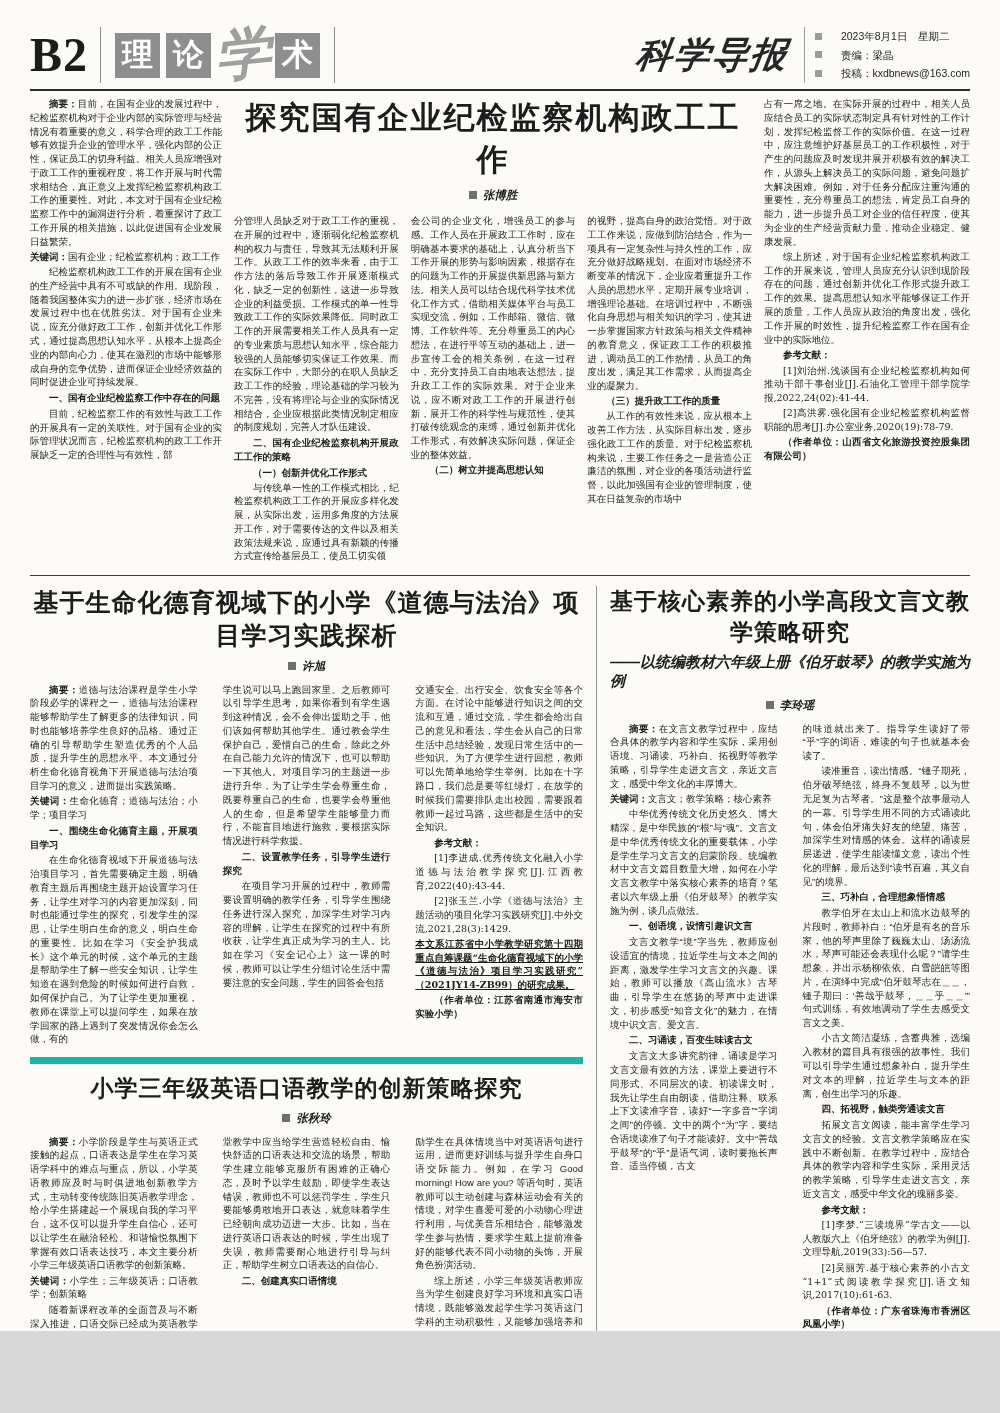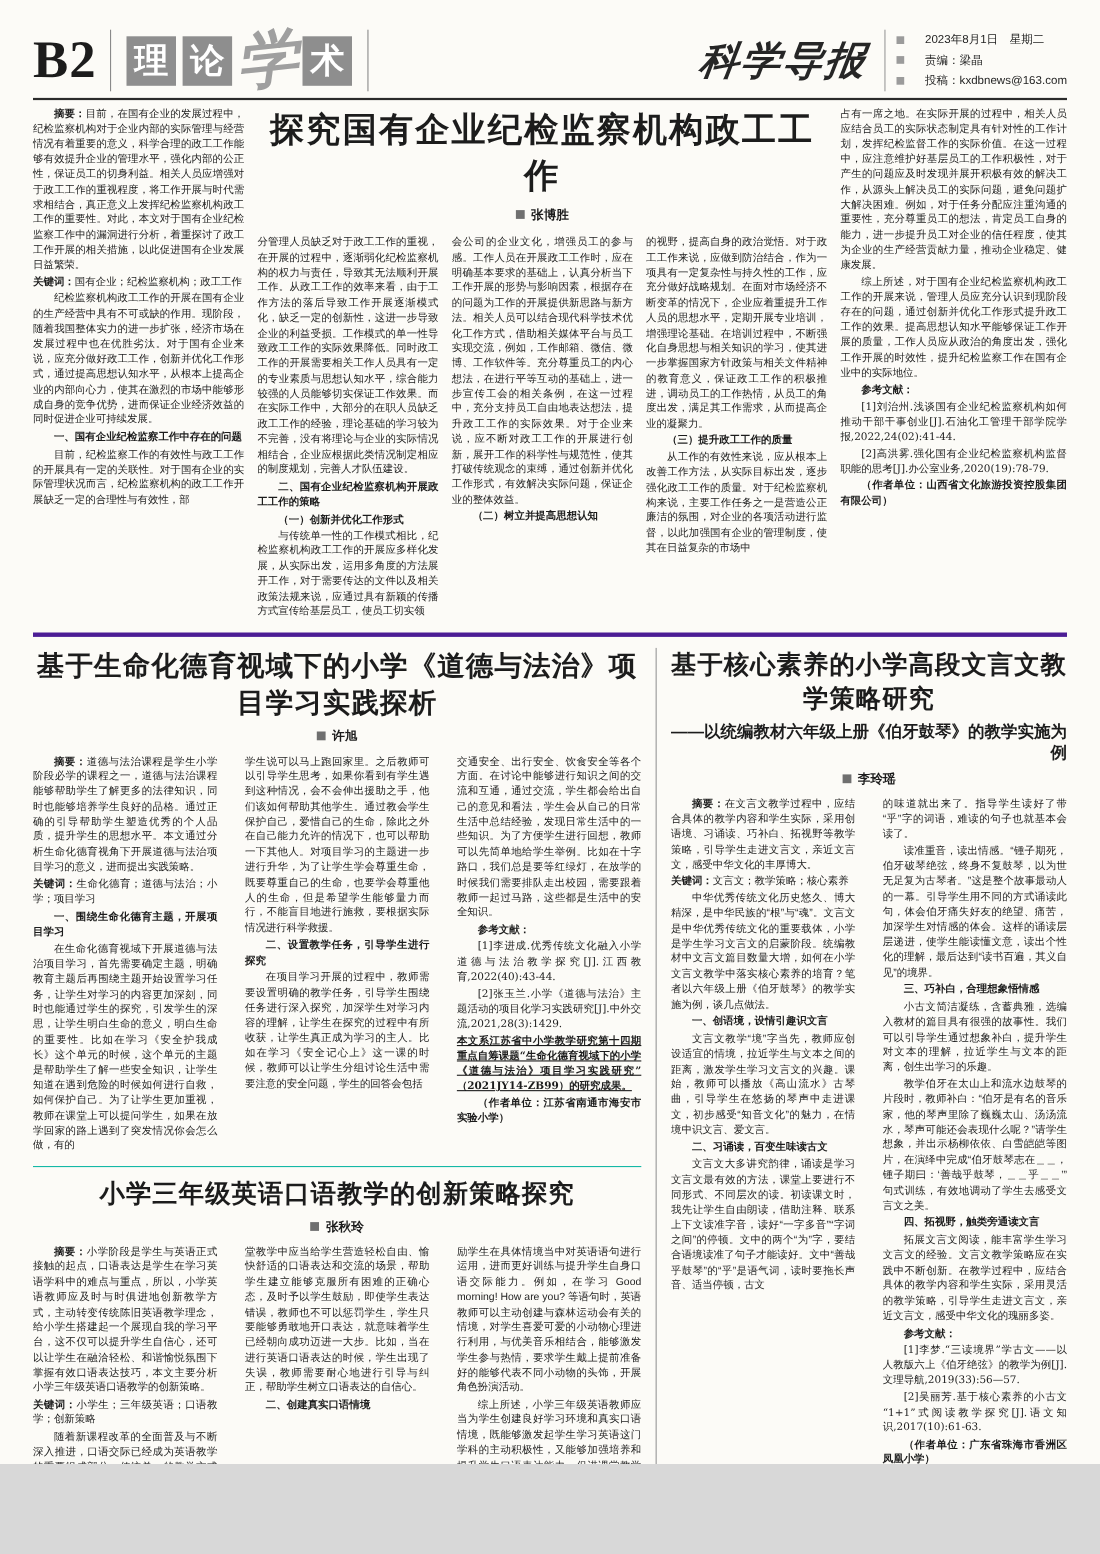--- a/index.html
+++ b/index.html
@@ -38,42 +38,42 @@
   .abs { text-indent:2em; }
   .kw  { }
   .h   { font-weight:bold; text-indent:2em; margin:2px 0; }
   .h2  { font-weight:bold; text-indent:2em; margin:1px 0; }
   .refh{ font-weight:bold; text-indent:2em; margin-top:2px; }
   .ref { text-indent:2em; }
   .fund{ font-weight:bold;text-decoration:underline; }
   .au  { font-weight:bold; text-indent:2em; }
   .blk b { font-family:"Liberation Sans", sans-serif; }
 
-  .byline { text-align:center; font-size:11.5px; font-weight:bold; margin:7px 0 9px; }
+  .byline { text-align:center; font-size:11.5px; font-weight:bold; margin:7px 0 9px;font-style:italic; }
   .byline .sq { background:#6f6f6f; margin-right:6px; width:8px; height:8px; }
 
   .t1 { font-size:31px; font-weight:bold; text-align:center; letter-spacing:2px; }
   .t2 { font-size:25px; font-weight:bold; text-align:center; letter-spacing:1px; }
   .t3 { font-size:23px; font-weight:bold; text-align:center; letter-spacing:1px; }
-  .subT { font-size:15px; font-weight:bold; text-align:right; margin-top:5px; }
-
-  
-  #a1 { padding:6px 0 10px; border-bottom:4px solid #4c1d95; }
+  .subT { font-size:15px; font-weight:bold; text-align:left; margin-top:5px;font-style:italic; }
+
+  
+  #a1 { padding:6px 0 10px; border-bottom:1px solid #4c1d95; }
   .a1-grid { display:flex; gap:12px; }
   .a1-colA { width:192px; flex:none; }
   .a1-mid  { flex:1; display:flex; flex-direction:column; }
   .a1-mid-cols { display:flex; gap:12px; margin-top:2px; flex:1; }
   .a1-mid-cols .col { flex:1; }
   .a1-colE { width:206px; flex:none; }
 
   
   .band { display:flex; margin-top:10px; }
   .left-rgn  { width:566px; flex:none; padding-right:13px; }
   .right-rgn { flex:1; border-left:1px solid #979797; padding-left:13px; }
-  .art-block { padding-bottom:9px; margin-bottom:9px; border-bottom:1px solid #14b8a6; }
+  .art-block { padding-bottom:9px; margin-bottom:9px; border-bottom:7px solid #14b8a6; }
   .art-block.last { border-bottom:none; margin-bottom:0; }
   .cols { display:flex; gap:25px; margin-top:3px; }
   .cols .col { flex:1; }
   #a3 { min-height:538px; }
   #a2 .cols, #a4 .cols, #a5 .cols { }
 </style>
 </head>
 <body>
 
 <div class="sheet">
@@ -224,22 +224,22 @@
               <div class="blk p">中华优秀传统文化历史悠久、博大精深，是中华民族的“根”与“魂”。文言文是中华优秀传统文化的重要载体，小学是学生学习文言文的启蒙阶段。统编教材中文言文篇目数量大增，如何在小学文言文教学中落实核心素养的培育？笔者以六年级上册《伯牙鼓琴》的教学实施为例，谈几点做法。</div>
               <div class="blk h">一、创语境，设情引趣识文言</div>
               <div class="blk p">文言文教学“境”字当先，教师应创设适宜的情境，拉近学生与文本之间的距离，激发学生学习文言文的兴趣。课始，教师可以播放《高山流水》古琴曲，引导学生在悠扬的琴声中走进课文，初步感受“知音文化”的魅力，在情境中识文言、爱文言。</div>
               <div class="blk h">二、习诵读，百变生味读古文</div>
               <div class="blk p">文言文大多讲究韵律，诵读是学习文言文最有效的方法，课堂上要进行不同形式、不同层次的读。初读课文时，我先让学生自由朗读，借助注释、联系上下文读准字音，读好“一字多音”“字词之间”的停顿。文中的两个“为”字，要结合语境读准了句子才能读好。文中“善哉乎鼓琴”的“乎”是语气词，读时要拖长声音、适当停顿，古文</div>
             </div>
           <div class="col">
               <div class="blk pc">的味道就出来了。指导学生读好了带“乎”字的词语，难读的句子也就基本会读了。</div>
               <div class="blk p">读准重音，读出情感。“锺子期死，伯牙破琴绝弦，终身不复鼓琴，以为世无足复为古琴者。”这是整个故事最动人的一幕。引导学生用不同的方式诵读此句，体会伯牙痛失好友的绝望、痛苦，加深学生对情感的体会。这样的诵读层层递进，使学生能读懂文意，读出个性化的理解，最后达到“读书百遍，其义自见”的境界。</div>
               <div class="blk h">三、巧补白，合理想象悟情感</div>
+              <div class="blk p">教学伯牙在太山上和流水边鼓琴的片段时，教师补白：“伯牙是有名的音乐家，他的琴声里除了巍巍太山、汤汤流水，琴声可能还会表现什么呢？”请学生想象，并出示杨柳依依、白雪皑皑等图片，在演绎中完成“伯牙鼓琴志在＿＿，锺子期曰：‘善哉乎鼓琴，＿＿乎＿＿’”句式训练，有效地调动了学生去感受文言文之美。</div>
               <div class="blk p">小古文简洁凝练，含蓄典雅，选编入教材的篇目具有很强的故事性。我们可以引导学生通过想象补白，提升学生对文本的理解，拉近学生与文本的距离，创生出学习的乐趣。</div>
-              <div class="blk p">教学伯牙在太山上和流水边鼓琴的片段时，教师补白：“伯牙是有名的音乐家，他的琴声里除了巍巍太山、汤汤流水，琴声可能还会表现什么呢？”请学生想象，并出示杨柳依依、白雪皑皑等图片，在演绎中完成“伯牙鼓琴志在＿＿，锺子期曰：‘善哉乎鼓琴，＿＿乎＿＿’”句式训练，有效地调动了学生去感受文言文之美。</div>
               <div class="blk h">四、拓视野，触类旁通读文言</div>
               <div class="blk p">拓展文言文阅读，能丰富学生学习文言文的经验。文言文教学策略应在实践中不断创新。在教学过程中，应结合具体的教学内容和学生实际，采用灵活的教学策略，引导学生走进文言文，亲近文言文，感受中华文化的瑰丽多姿。</div>
               <div class="blk refh">参考文献：</div>
               <div class="blk ref">[1]李梦.“三读境界”学古文——以人教版六上《伯牙绝弦》的教学为例[J].文理导航,2019(33):56—57.</div>
               <div class="blk ref">[2]吴丽芳.基于核心素养的小古文“1+1”式阅读教学探究[J].语文知识,2017(10):61-63.</div>
               <div class="blk au">（作者单位：广东省珠海市香洲区凤凰小学）</div>
             </div>
         </div>
       </div>
 

